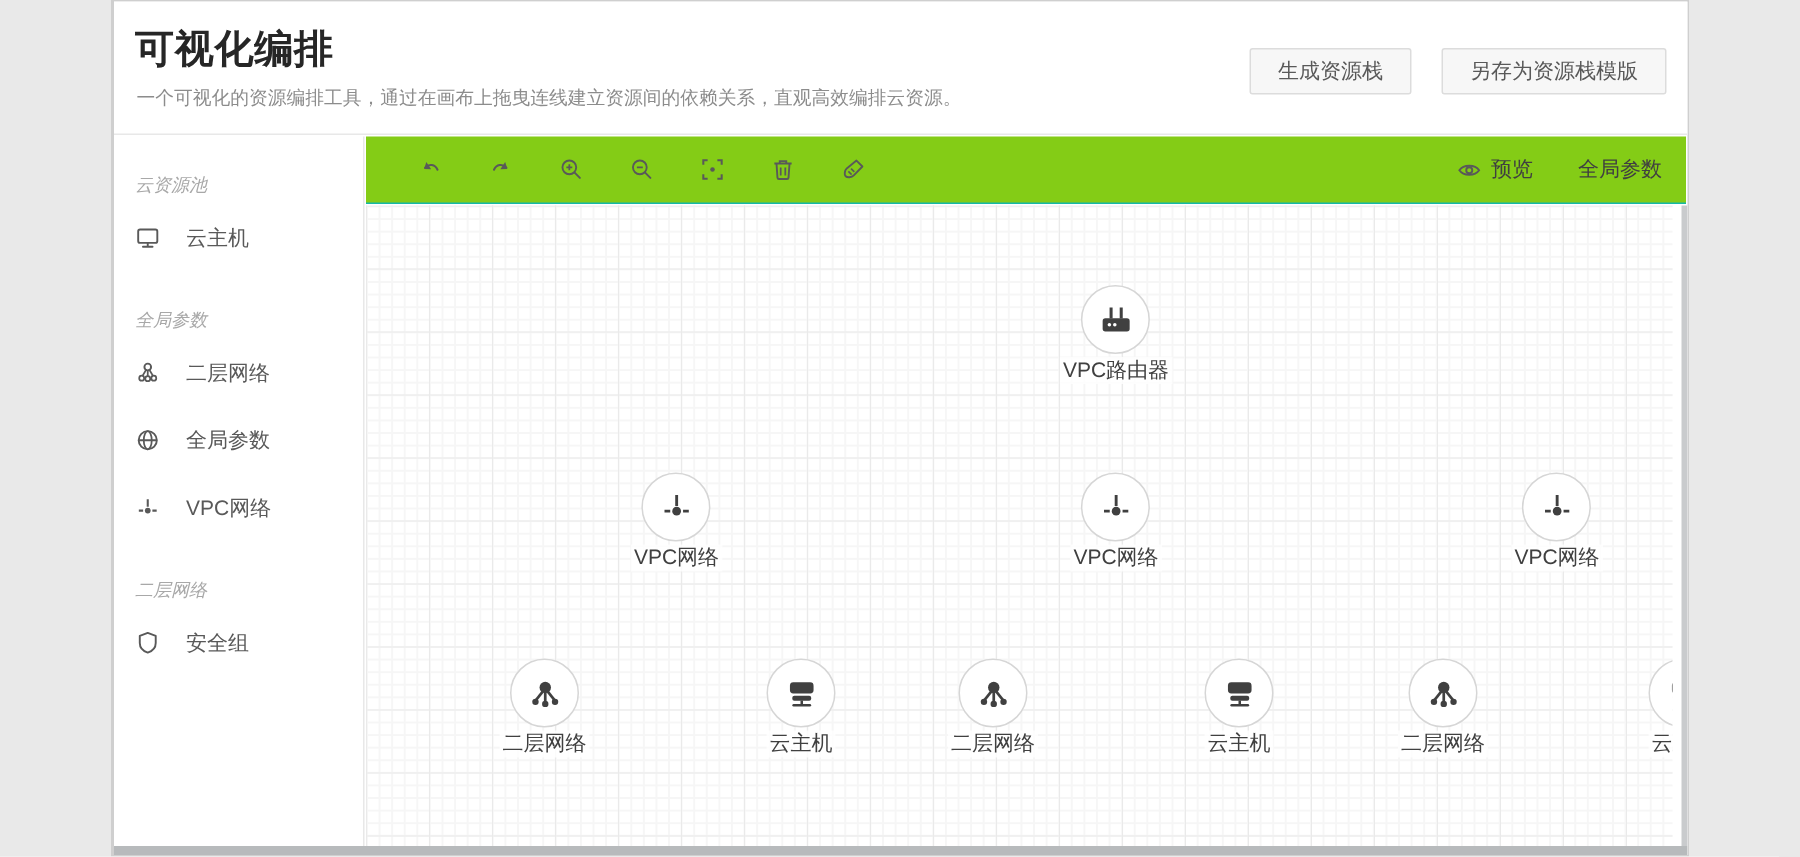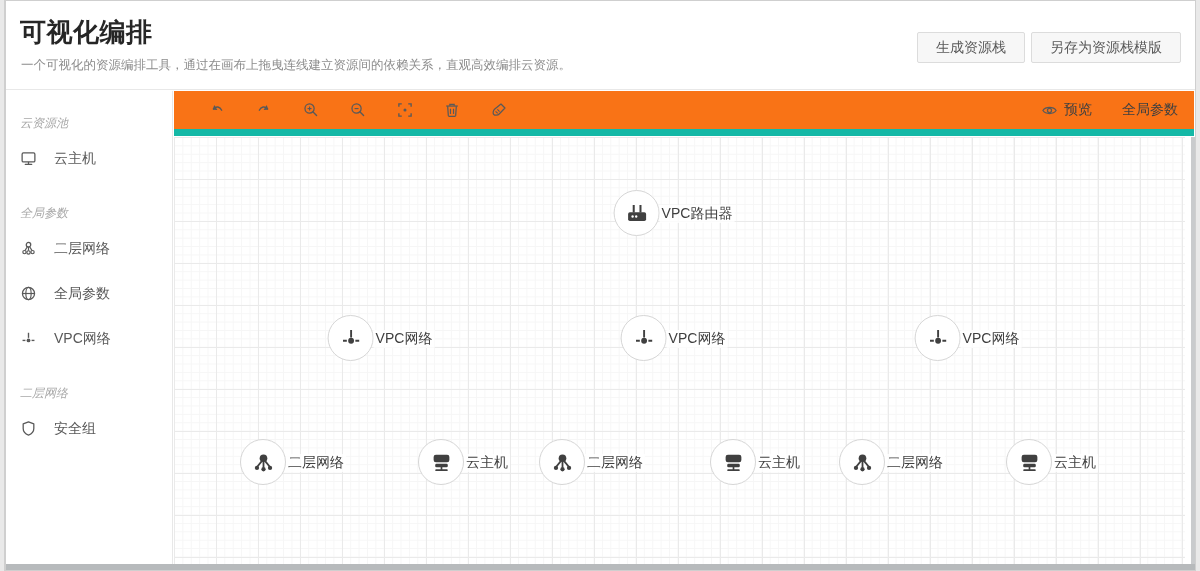--- a/index.html
+++ b/index.html
@@ -1,61 +1,61 @@
 <!DOCTYPE html>
 <html><head>
 <meta charset="utf-8">
 <style>
   html,body{margin:0;padding:0;background:#e9e9e9;}
   *{box-sizing:border-box;}
   .app{
-    position:relative;width:1192px;height:571px;margin:0 auto;
+    position:relative;width:1052px;height:571px;margin:0 auto;
     background:#fff;border:1px solid #cfcfcf;border-left:2px solid #cfcfcf;
     font-family:"Liberation Sans","DejaVu Sans",sans-serif;overflow:hidden;
   }
   
   .header{position:absolute;left:0;top:0;right:0;height:89px;background:#fff;border-bottom:1px solid #e8e8e8;}
   .page-title{position:absolute;left:14px;top:14px;font-size:26px;font-weight:700;color:#262626;letter-spacing:.5px;}
   .page-subtitle{position:absolute;left:15px;top:56px;font-size:12.5px;color:#8c8c8c;}
-  .header-actions{position:absolute;right:14px;top:31px;display:flex;gap:6px;padding-left:12px;}
+  .header-actions{position:absolute;right:14px;top:31px;display:flex;gap:20px;padding-left:12px;}
   .hbtn{
     height:31px;padding:0 18px;display:flex;align-items:center;
     background:#f7f7f7;border:1px solid #dcdcdc;border-radius:2px;
     font-size:14px;color:#595959;cursor:pointer;white-space:nowrap;
   }
   
   .sidebar{position:absolute;left:0;top:90px;bottom:6px;width:167px;background:#fff;border-right:1px solid #e8e8e8;overflow:hidden;}
   .side-section{margin-top:14px;}
   .side-title{padding:10px 0 4px 14px;font-size:12px;color:#a8a8a8;font-style:italic;}
   .side-item{height:45px;display:flex;align-items:center;padding-left:14px;cursor:pointer;}
   .side-icon{width:17px;height:17px;flex:0 0 17px;}
   .side-label{margin-left:17px;font-size:14px;color:#595959;}
   
   .toolbar{
-    position:absolute;left:168px;top:90px;right:1px;height:45px;background:#f97316;
-    border-bottom:7px solid #14b8a6;display:flex;align-items:center;padding-left:34px;
+    position:absolute;left:168px;top:90px;right:1px;height:45px;background:#84cc16;
+    border-bottom:1px solid #14b8a6;display:flex;align-items:center;padding-left:34px;
   }
   .tool-btn{width:18px;height:18px;margin-right:29px;cursor:pointer;display:flex;align-items:center;justify-content:center;}
   .tool-icon{width:18px;height:18px;}
   .toolbar-right{margin-left:auto;display:flex;align-items:center;gap:30px;padding-right:16px;}
   .tb-text{display:flex;align-items:center;gap:6px;font-size:14px;color:#404040;cursor:pointer;white-space:nowrap;}
   .eye-icon{width:17px;height:17px;}
   
   .canvas{
     position:absolute;left:168px;top:136px;right:10px;bottom:6px;
     background-color:#fff;
     background-image:
       linear-gradient(#eaeaea 1px, transparent 1px),
       linear-gradient(90deg, #eaeaea 1px, transparent 1px),
       linear-gradient(#f6f6f6 1px, transparent 1px),
       linear-gradient(90deg, #f6f6f6 1px, transparent 1px);
     background-size:42px 42px,42px 42px,8.4px 8.4px,8.4px 8.4px;
     overflow:hidden;
   }
-  .node{position:absolute;transform:translateX(-50%);display:flex;flex-direction:row;align-items:center;cursor:move;}
+  .node{position:absolute;transform:translateX(-50%);display:flex;flex-direction:column;align-items:center;cursor:move;}
   .node-circle{
     width:46px;height:46px;border-radius:50%;background:#fff;border:1px solid #d6d6d6;
     display:flex;align-items:center;justify-content:center;
   }
   .node-icon{width:27px;height:27px;}
   .node-label{
     margin-top:2px;font-size:14px;color:#404040;white-space:nowrap;
     background:rgba(255,255,255,.8);padding:0 2px;
   }
   

